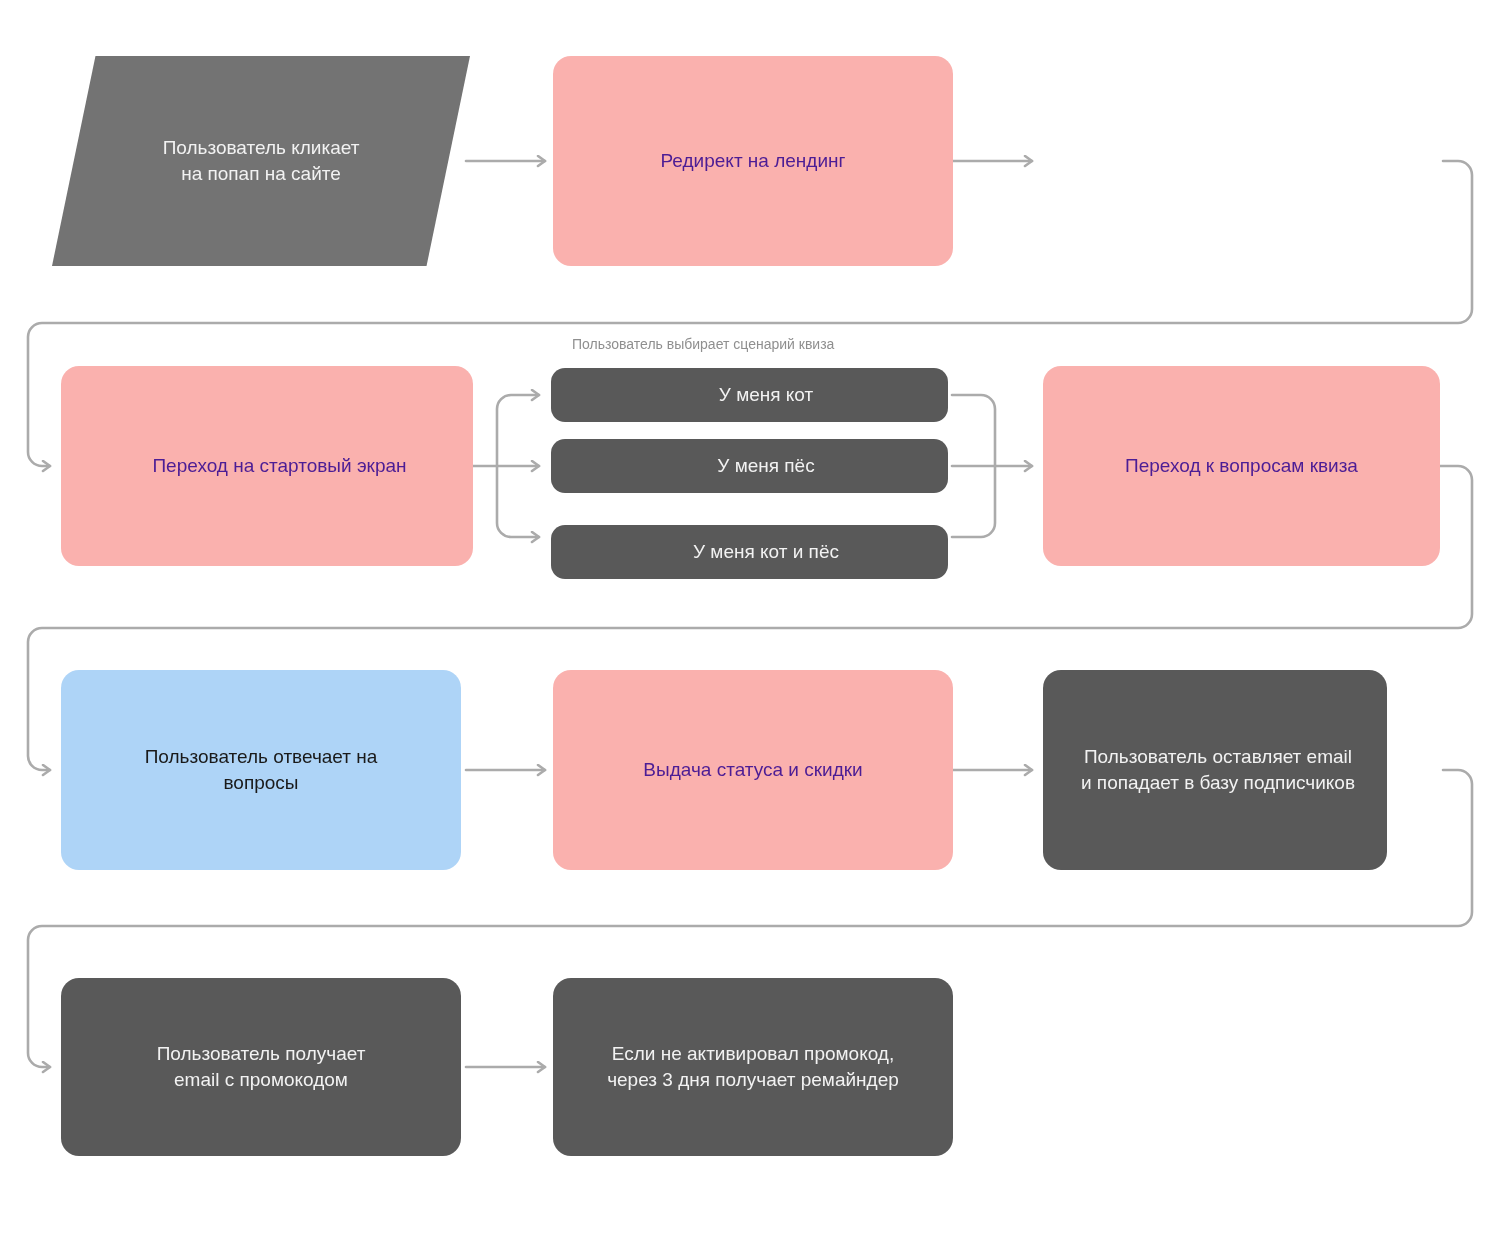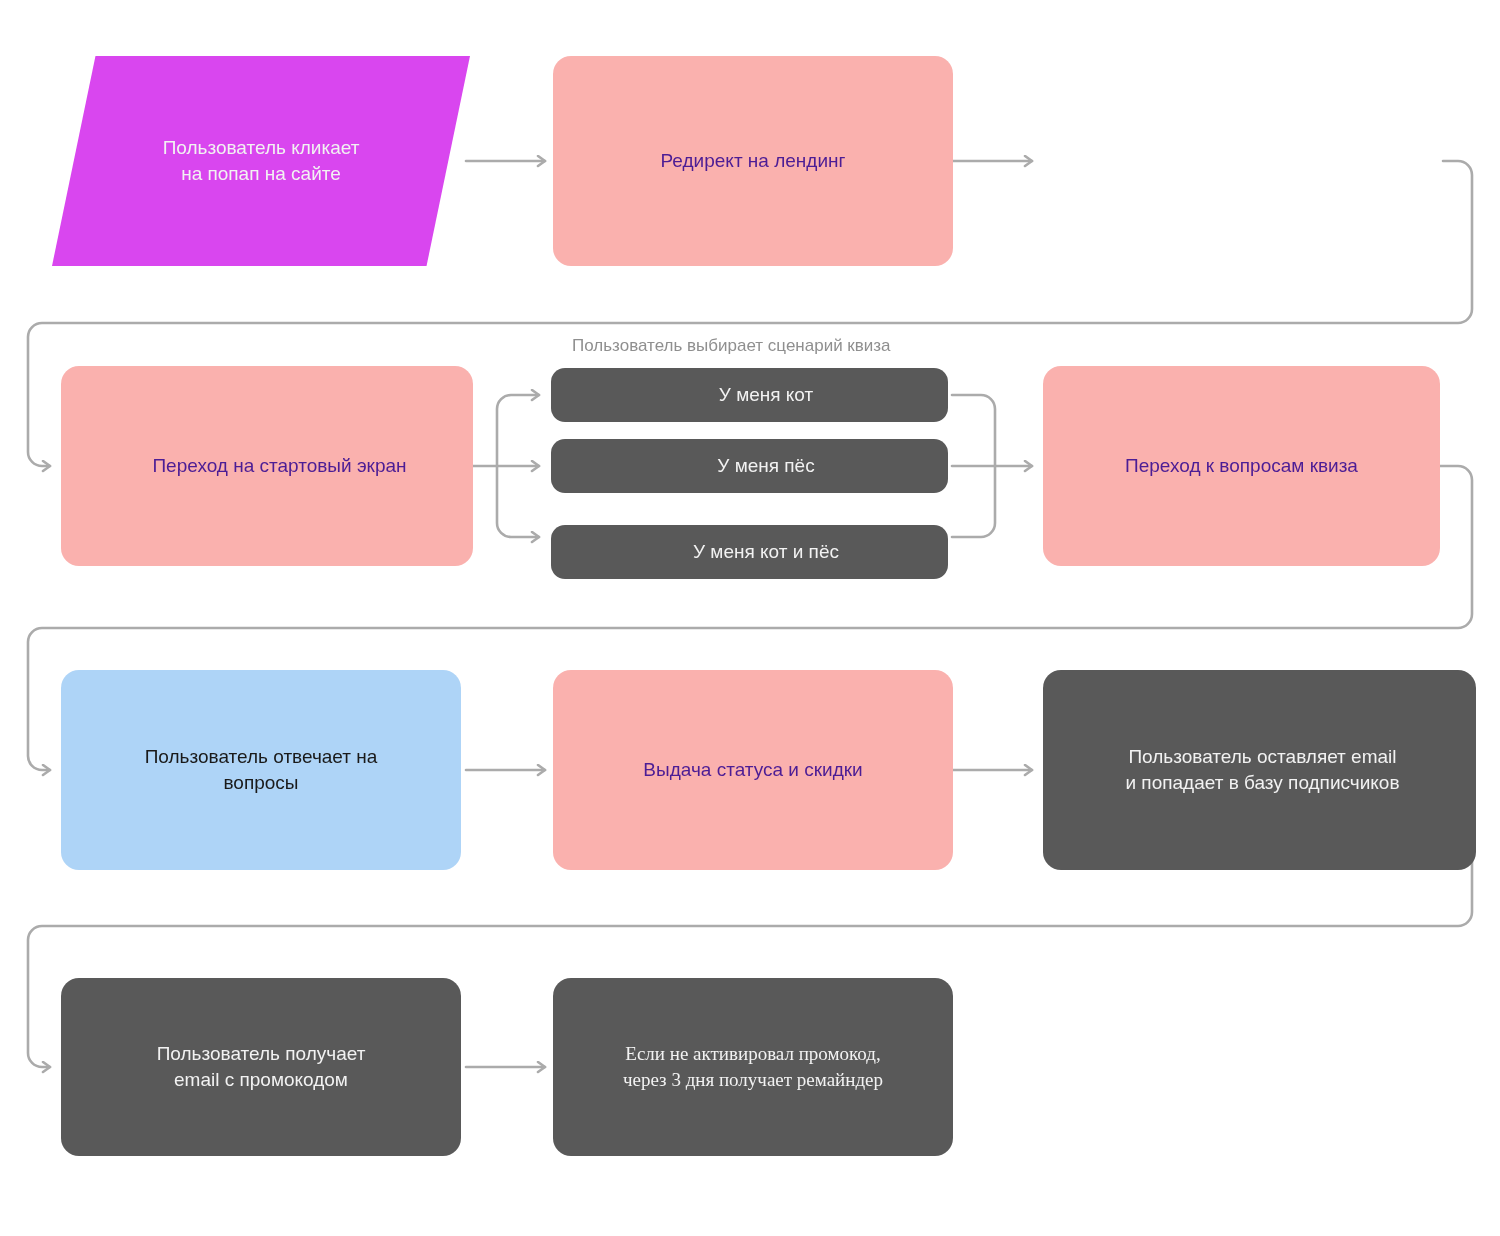--- a/index.html
+++ b/index.html
@@ -25,40 +25,40 @@
     z-index:2;
   }
   .node .lbl{white-space:pre-line;display:block;}
 
   .n-dark{background:#595959;color:#f2f2f2;}
   .n-pink{background:#fab1ae;color:#4c1d95;}
   .n-blue{background:#aed4f7;color:#1a1a1a;}
 
   
   .n-skew{
-    background:#d946ef;color:#f2f2f2;
+    background:#737373;color:#f2f2f2;
     border-radius:0;
     clip-path: polygon(0% 100%, 10.4% 0%, 100% 0%, 89.6% 100%);
     padding:0 46px;
   }
 
   .pill{
     position:absolute;
     display:flex;align-items:center;justify-content:center;
     background:#595959;color:#f2f2f2;
     border-radius:14px;
     font-size:19px;
     box-sizing:border-box;
     z-index:2;
     padding-left:33px;
   }
 
   .branch-label{
     position:absolute;
-    font-size:17px;
+    font-size:14px;
     color:#8f8f8f;
     white-space:nowrap;
     z-index:2;
   }
 </style>
 </head>
 <body>
 
 <div id="canvas">
 
@@ -134,28 +134,28 @@
 
   <div class="node n-blue" style="left:61px;top:670px;width:400px;height:200px;">
     <span class="lbl">Пользователь отвечает на
 вопросы</span>
   </div>
 
   <div class="node n-pink" style="left:553px;top:670px;width:400px;height:200px;">
     <span class="lbl">Выдача статуса и скидки</span>
   </div>
 
-  <div class="node n-dark" style="left:1043px;top:670px;width:433px;height:200px;padding-left:28px;">
+  <div class="node n-dark" style="left:1043px;top:670px;width:344px;height:200px;padding-left:28px;">
     <span class="lbl">Пользователь оставляет email
 и попадает в базу подписчиков</span>
   </div>
 
   <div class="node n-dark" style="left:61px;top:978px;width:400px;height:178px;">
     <span class="lbl">Пользователь получает
 email с промокодом</span>
   </div>
 
-  <div class="node n-dark" style="left:553px;top:978px;width:400px;height:178px;font-family:Liberation Serif, serif;">
+  <div class="node n-dark" style="left:553px;top:978px;width:400px;height:178px;">
     <span class="lbl">Если не активировал промокод,
 через 3 дня получает ремайндер</span>
   </div>
 
 </div>
 
 </body></html>

